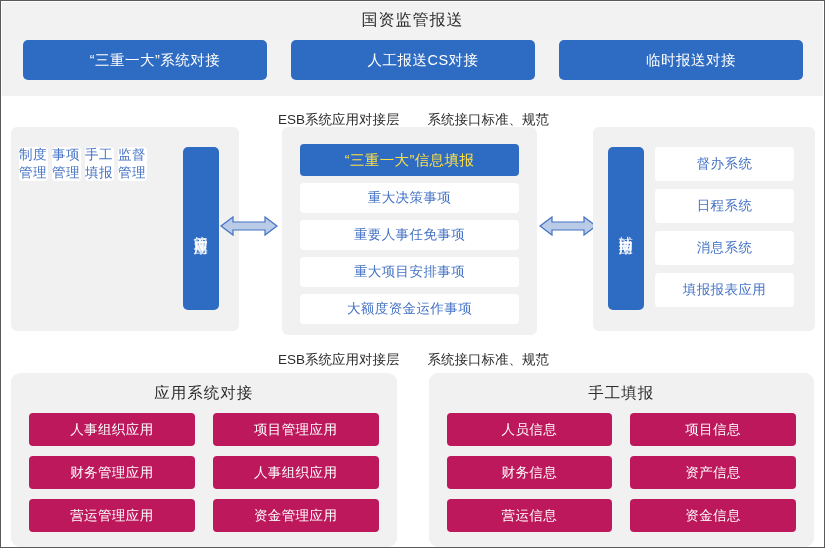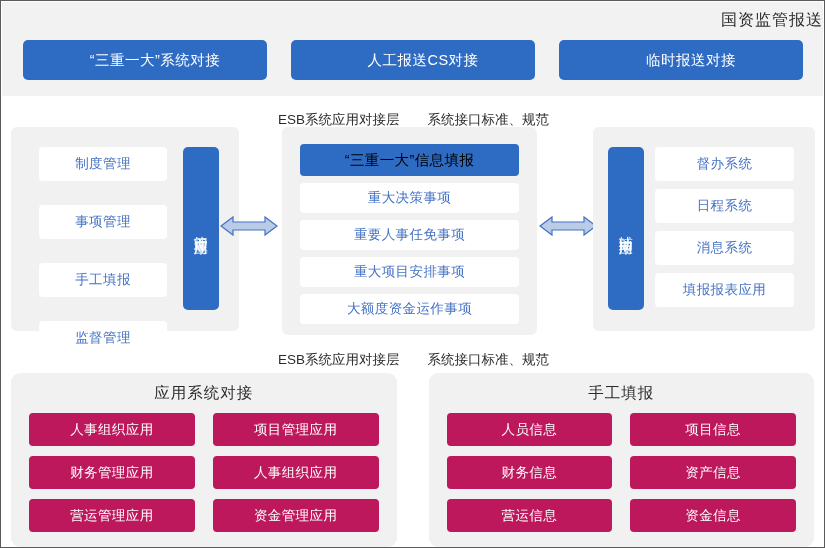--- a/index.html
+++ b/index.html
@@ -28,21 +28,21 @@
     top: 1px;
     width: 821px;
     height: 94px;
     background: #f2f2f2;
   }
   .top-title {
     position: absolute;
     top: 8px;
     left: 0;
     width: 100%;
-    text-align: right;
+    text-align: center;
     font-size: 16px;
     color: #2b2b2b;
     letter-spacing: 1px;
   }
   .top-buttons {
     position: absolute;
     top: 38px;
     left: 21px;
     width: 780px;
     display: flex;
@@ -104,33 +104,33 @@
     border-radius: 4px;
     color: #4472c4;
     font-size: 13.5px;
     display: flex;
     align-items: center;
     justify-content: center;
     letter-spacing: 0.4px;
   }
   .item.accent {
     background: #2e6bc2;
-    color: #000000;
+    color: #fde047;
     font-size: 14.5px;
   }
 
   
   .left-col {
     position: absolute;
-    left: 28px;
+    left: 8px;
     top: 20px;
     width: 128px;
     display: flex;
-    flex-direction: column;
-    gap: 24px;
+    flex-direction: row;
+    gap: 4px;
   }
   .left-col .item { height: 34px; }
 
   
   .vbar {
     position: absolute;
     background: #2e6bc2;
     border-radius: 5px;
     color: #ffffff;
     font-size: 14px;

